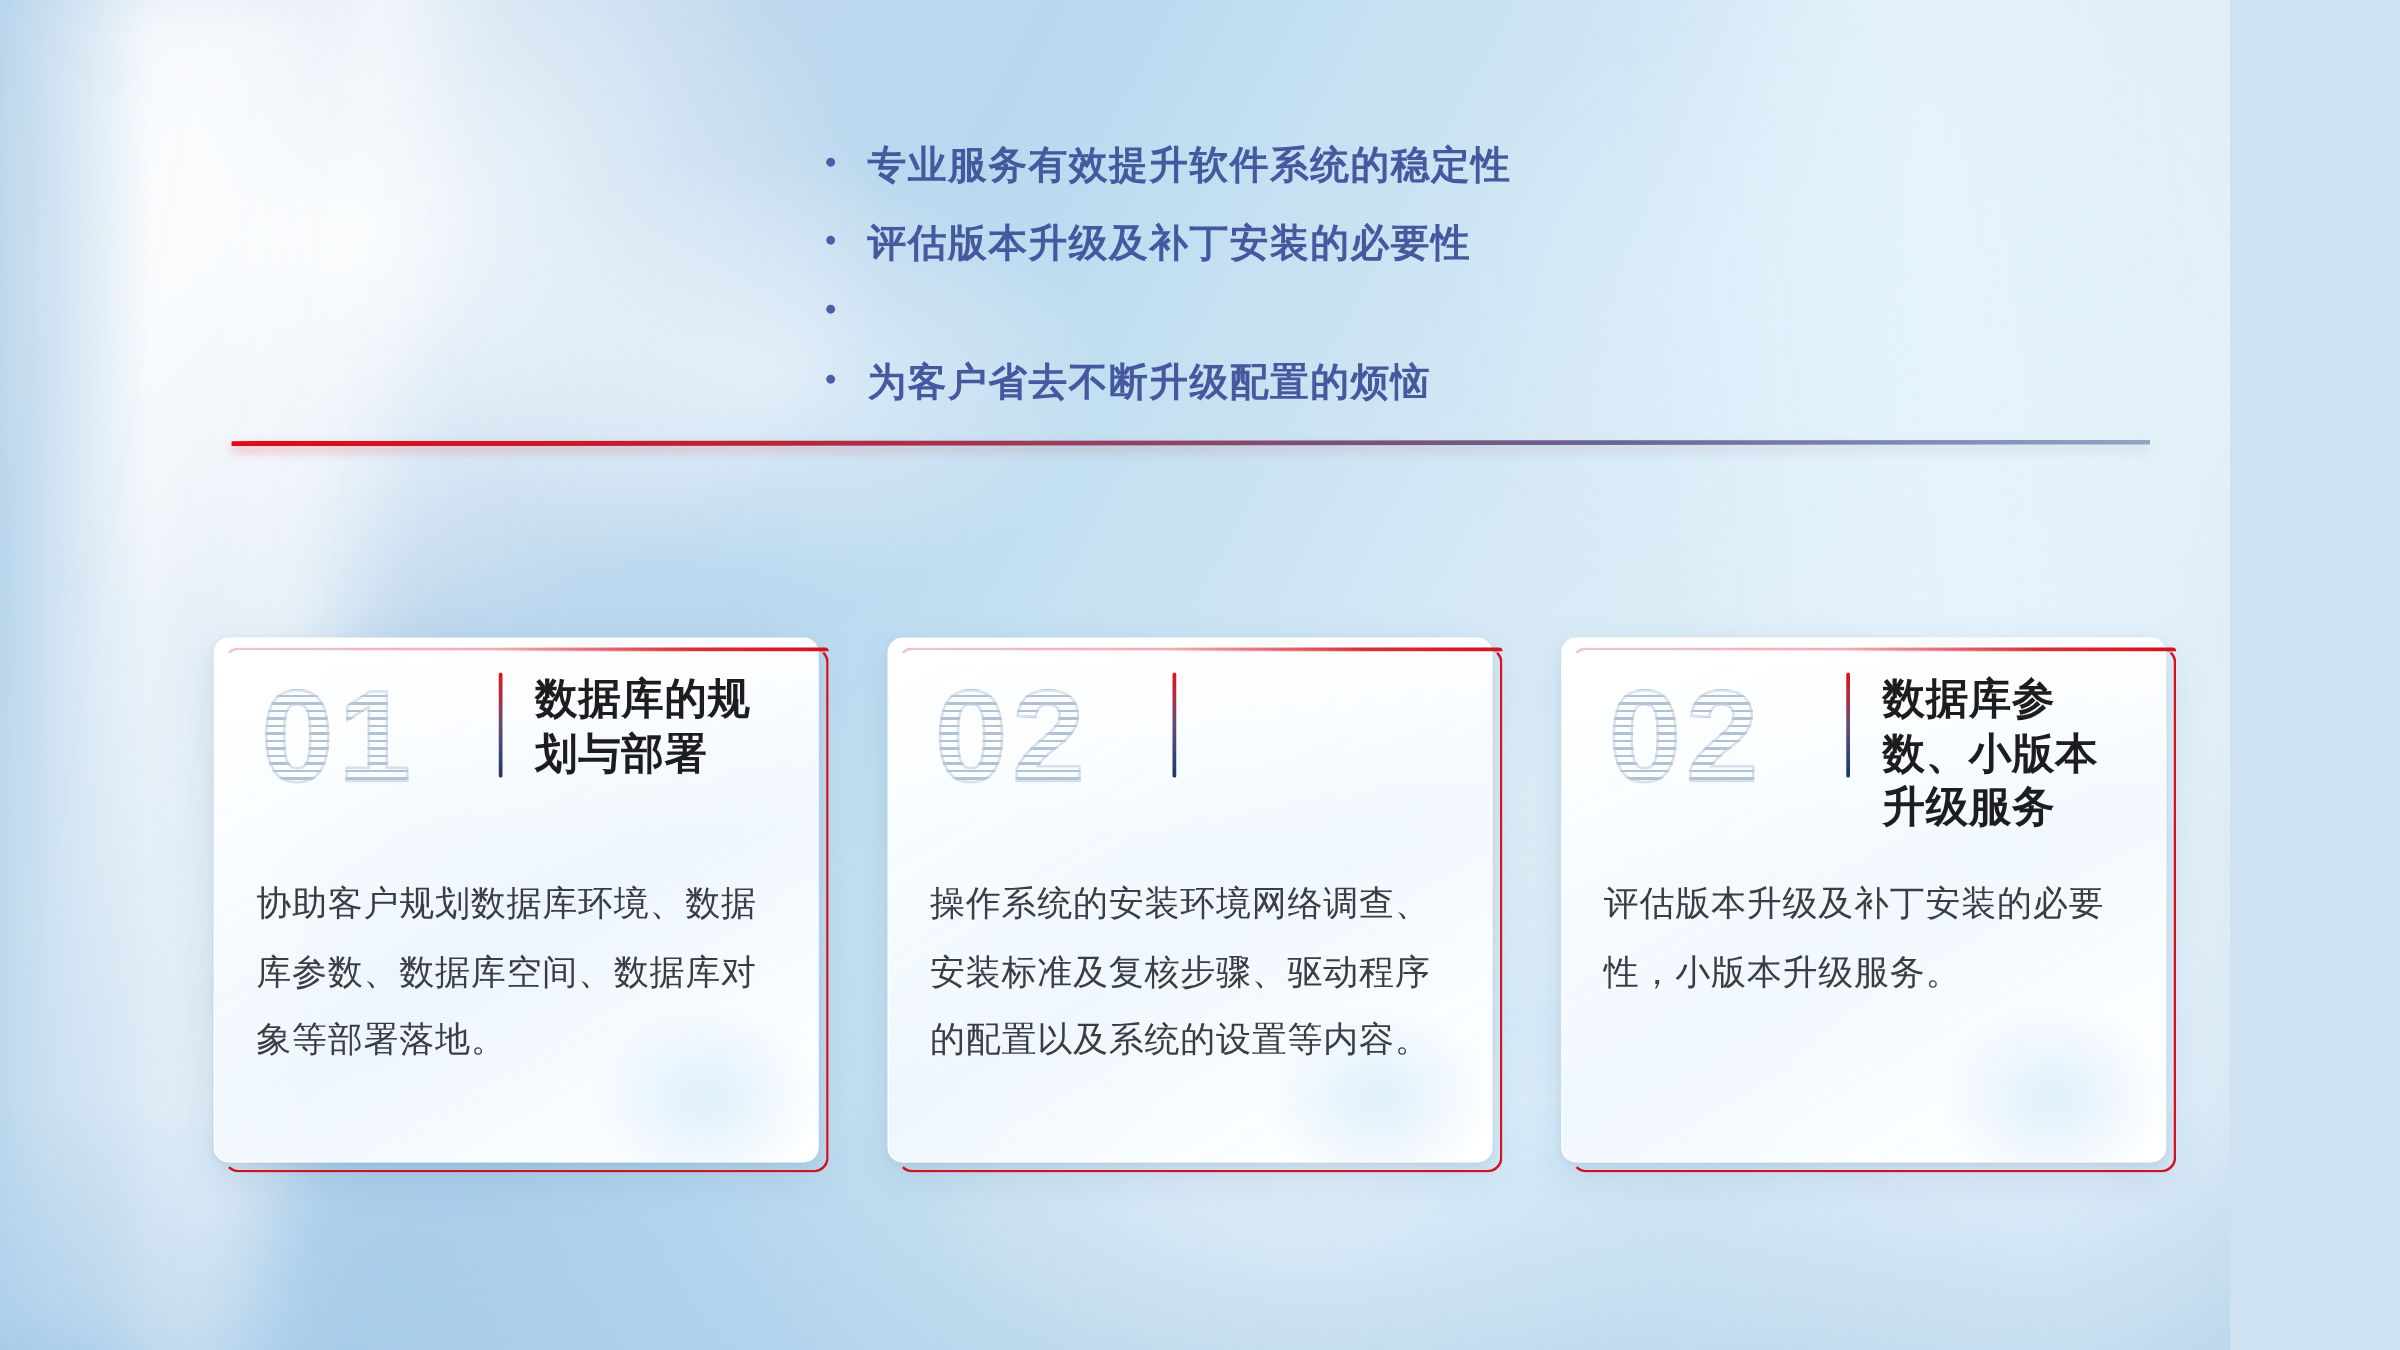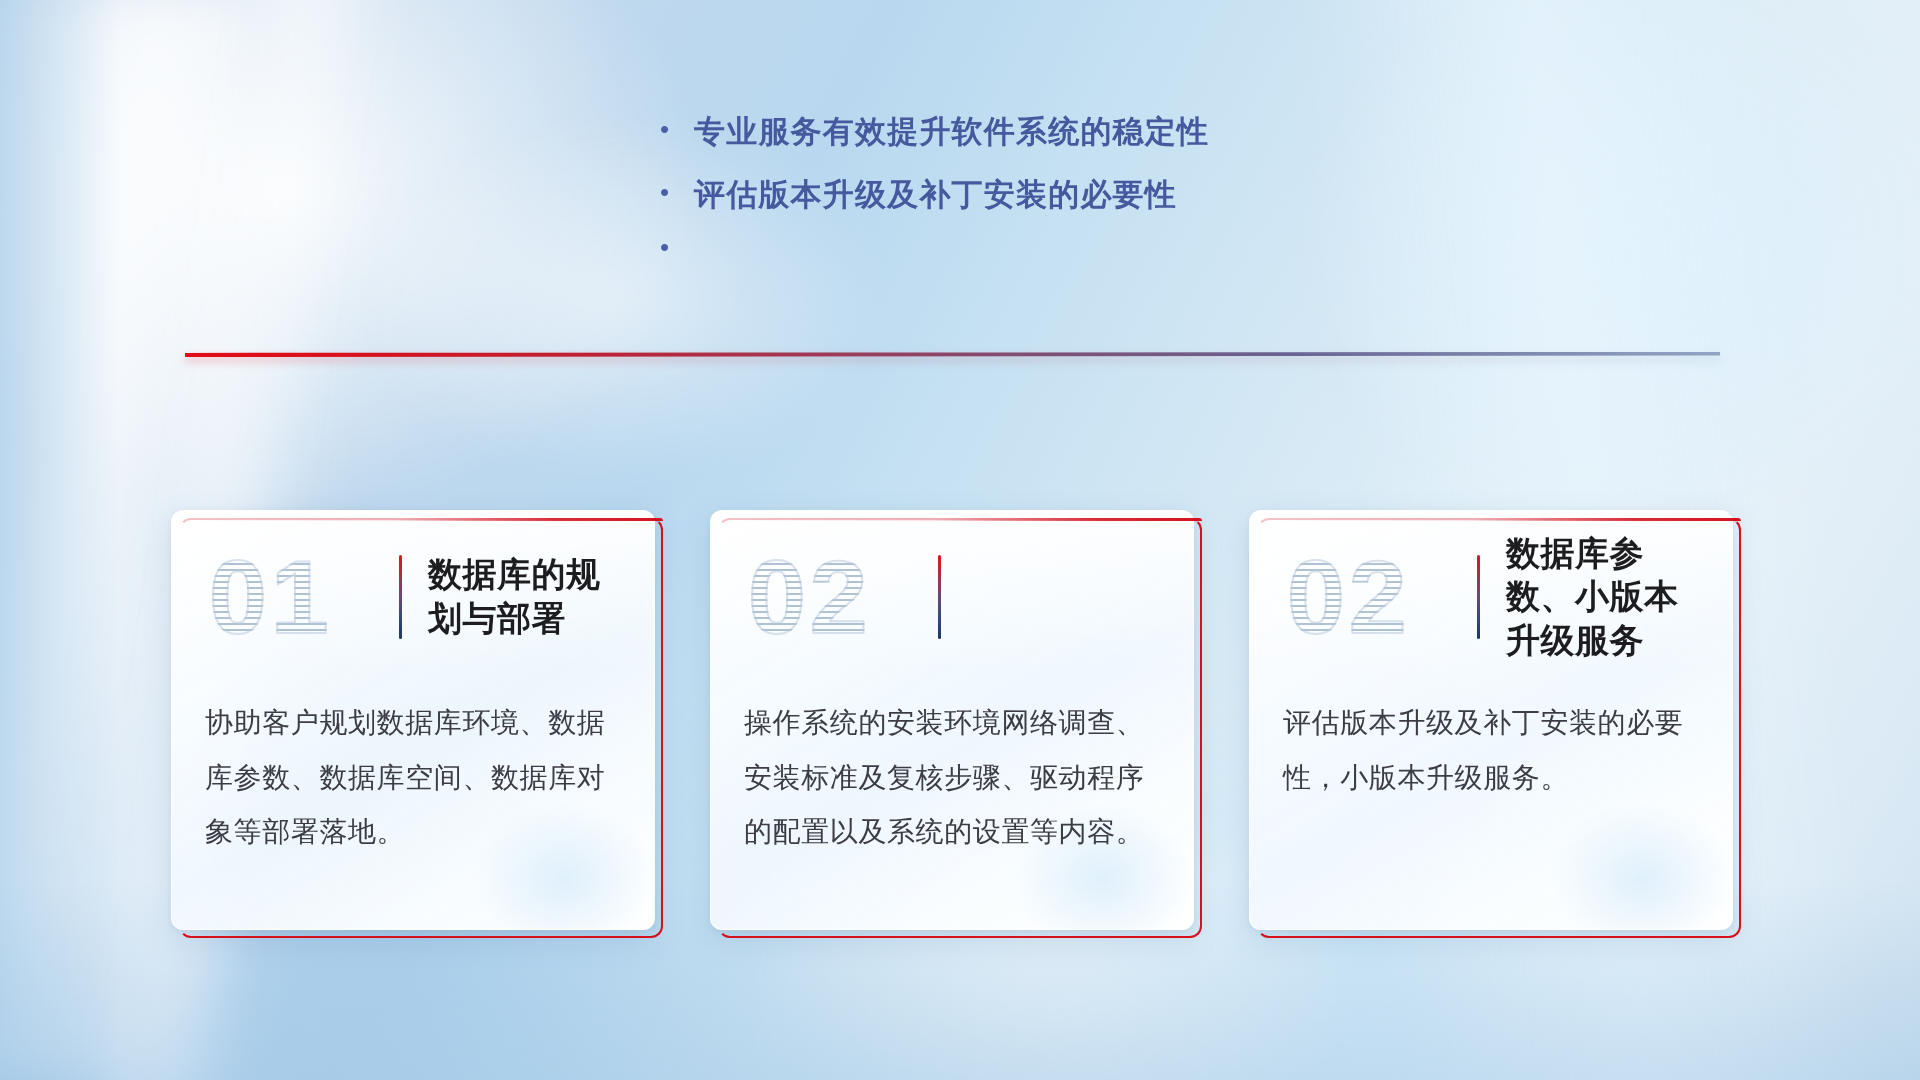--- a/index.html
+++ b/index.html
@@ -7,21 +7,21 @@
   body {
     font-family: "Liberation Sans", "DejaVu Sans", sans-serif;
     overflow:hidden;
     position:relative;
     background:#cfe2f2;
   }
 
   
   #slide {
     position:absolute; inset:0;
-    width:1920px; height:1080px;
+    width:1784px; height:1080px;
     overflow:hidden;
     background:
       linear-gradient(118deg,
         #dfe9f4 0%,
         #cfe0f0 14%,
         #bed8ee 26%,
         #b9d8ef 36%,
         #c4e0f2 46%,
         #d2e7f4 58%,
         #dfeef7 70%,
@@ -216,21 +216,20 @@
     left:-8px; top:-8px;
     width:484px; height:420px;
     z-index:4;
     padding:28px 34px 30px 34px;
   }
 
   .card-head {
     position:relative;
     height:118px;
     display:flex;
-    align-items:center;
   }
   .card-number {
     position:relative;
     font-family:"Liberation Sans", sans-serif;
     font-size:104px;
     font-weight:700;
     letter-spacing:4px;
     line-height:1;
     color:transparent;
     -webkit-text-stroke:2px rgba(150,172,198,0.55);
@@ -295,20 +294,24 @@
       <span class="bullet-dot"></span>
       <span class="bullet-text">专业服务有效提升软件系统的稳定性</span>
     </div>
     <div class="bullet-row">
       <span class="bullet-dot"></span>
       <span class="bullet-text">评估版本升级及补丁安装的必要性</span>
     </div>
     <div class="bullet-row">
       <span class="bullet-dot"></span>
     </div>
+    <div class="bullet-row">
+      <span class="bullet-dot"></span>
+      <span class="bullet-text">为客户省去不断升级配置的烦恼</span>
+    </div>
   </div>
 
   <div id="divider">
     <div class="bar-soft"></div>
     <div class="bar"></div>
   </div>
 
   <div id="cards">
 
     <div class="card">

